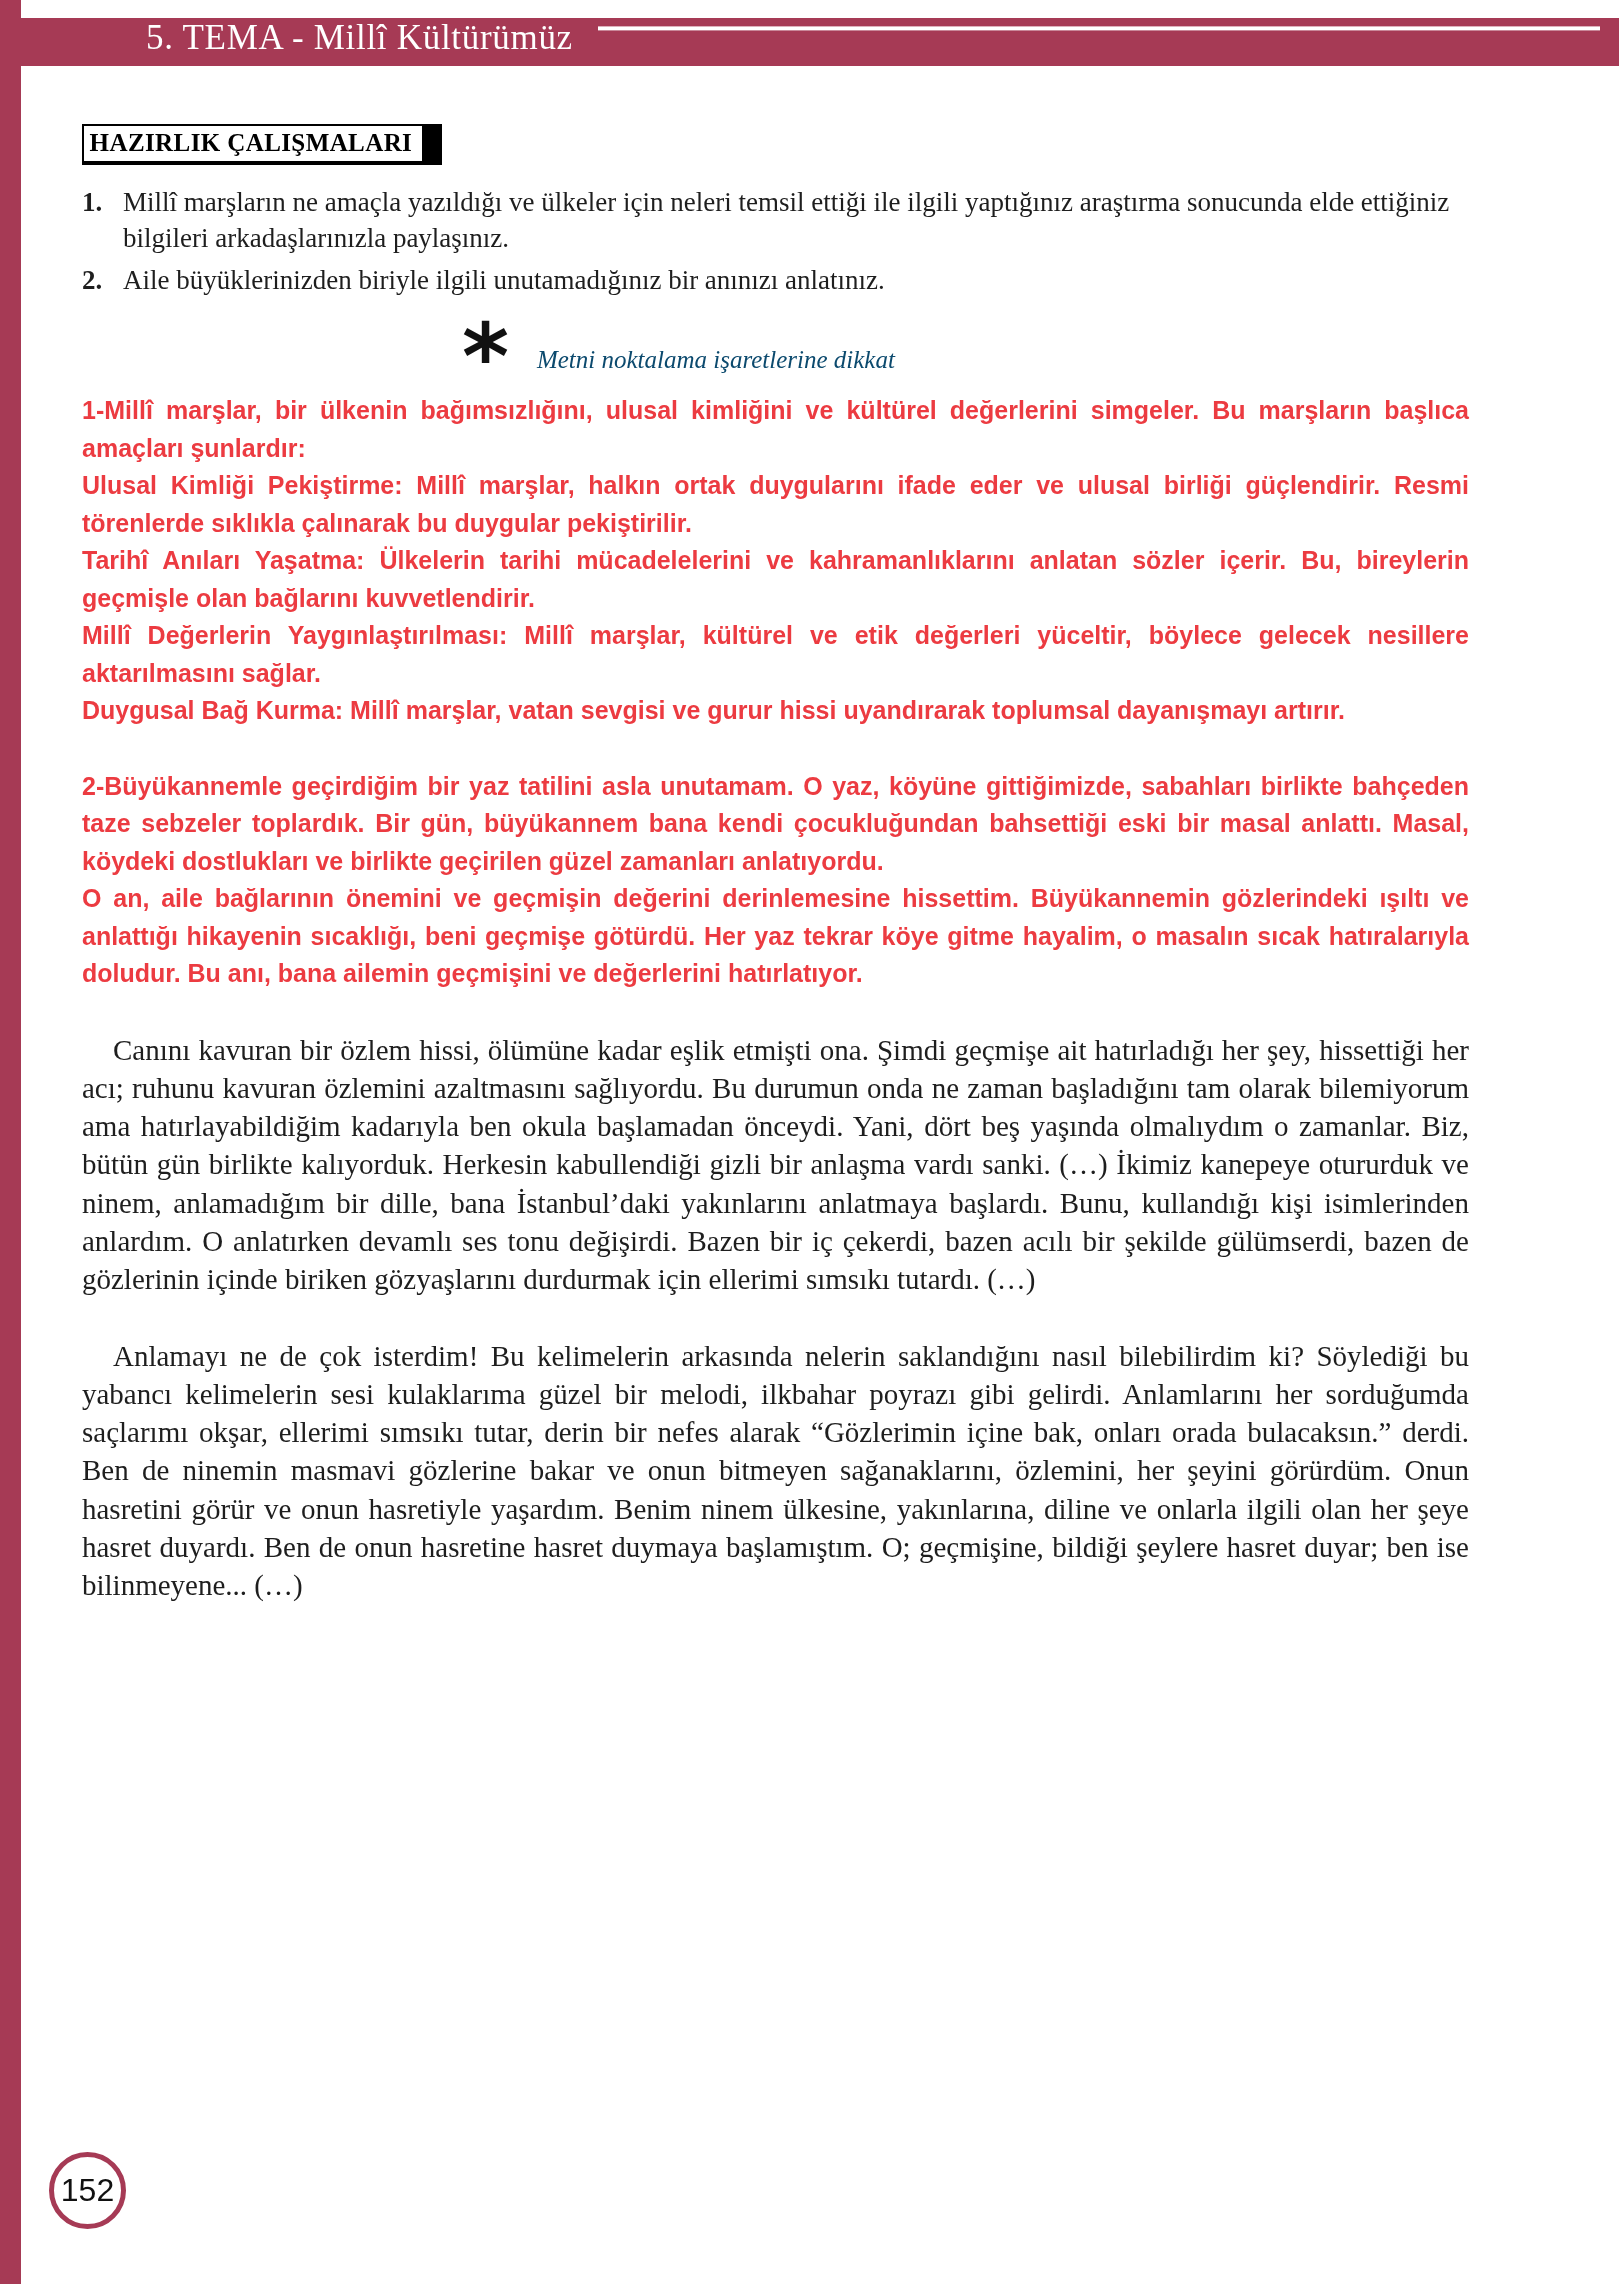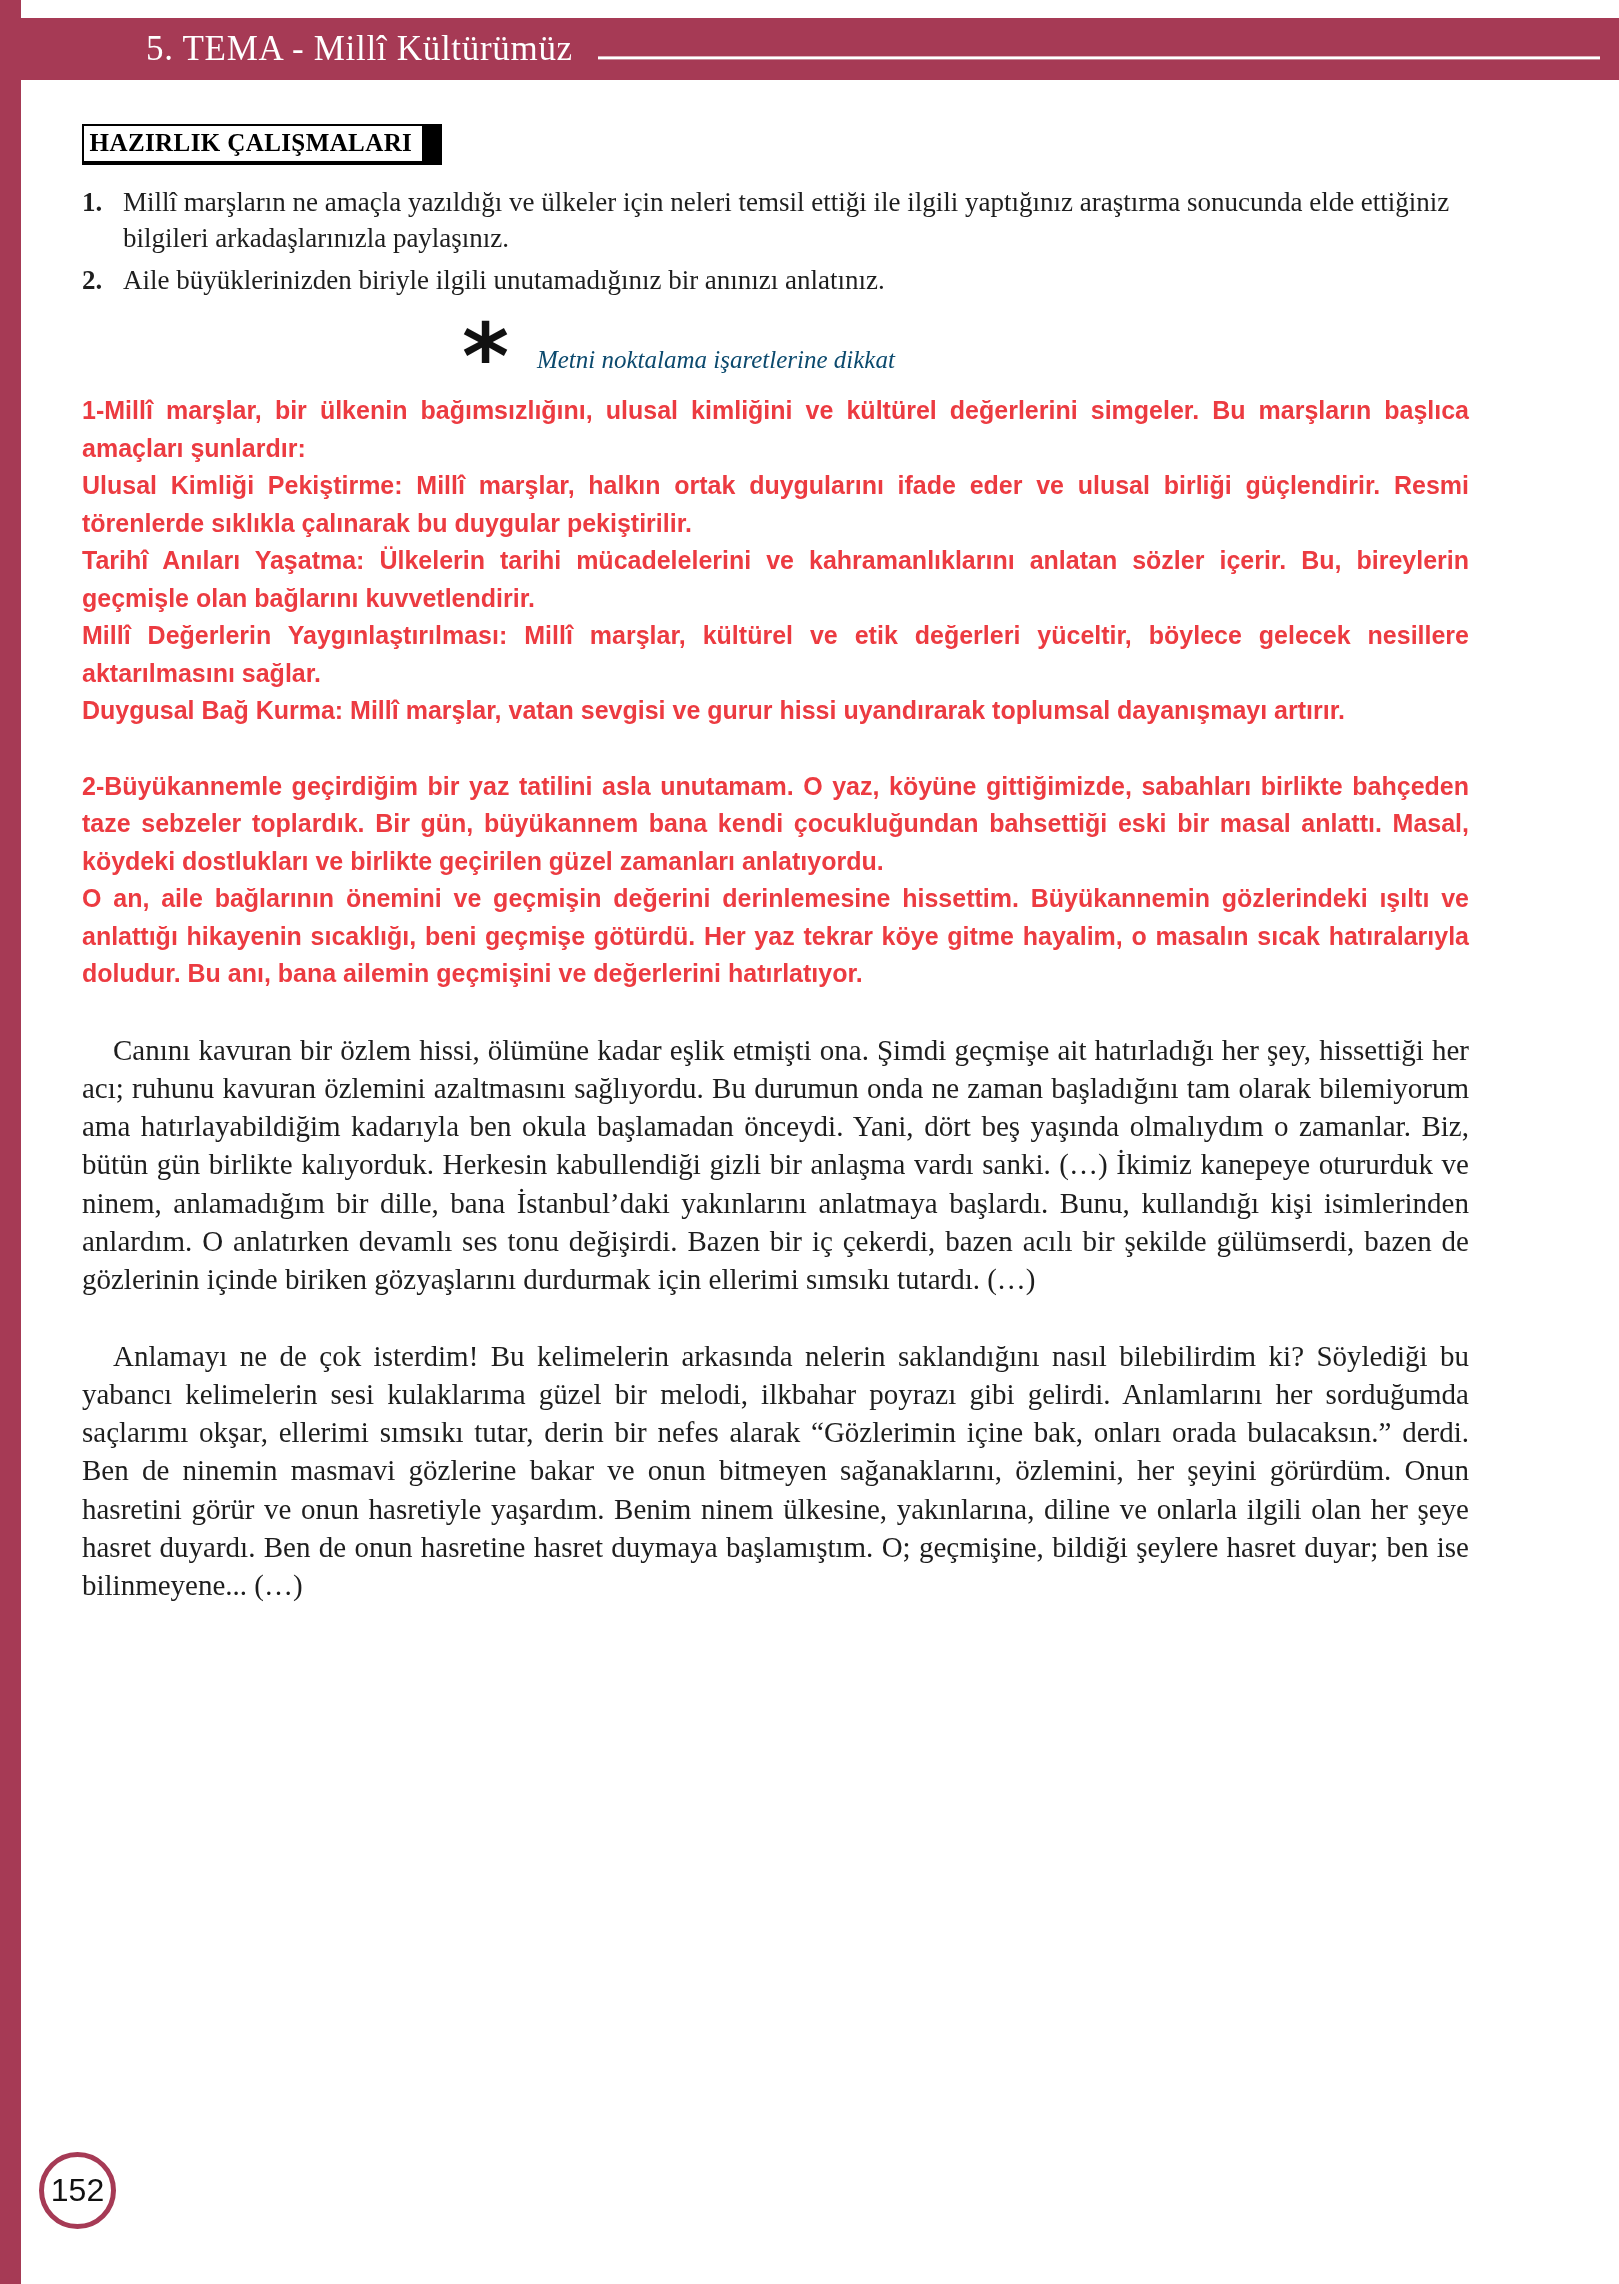--- a/index.html
+++ b/index.html
@@ -19,23 +19,23 @@
     overflow:hidden;
   }
   
   .side-bar{
     position:absolute; left:0; top:0;
     width:21px; height:100%;
     background:var(--maroon);
   }
   
   .top-band{
-    position:absolute; left:21px; right:0; top:18.3px; height:62px;
+    position:absolute; left:21px; right:0; top:18.3px; height:48px;
     background:var(--maroon);
-    display:flex; align-items:center;
+    display:flex; 
   }
   .tema-title{
     margin:0 0 0 125px;
     color:#ffffff;
     font-size:35px;
     font-weight:normal;
     letter-spacing:0.7px;
     white-space:nowrap;
     font-family:"Liberation Serif", serif;
   }
@@ -139,21 +139,21 @@
     margin:41px 0 0 0;
   }
   .read-para{
     margin:38px 0 0 0;
     text-align:justify;
     text-indent:31px;
   }
   
   .page-badge{
     position:absolute;
-    left:39px;
+    left:49px;
     bottom:55px;
     width:77px;
     height:77px;
     border:5.6px solid var(--maroon);
     border-radius:50%;
     background:#ffffff;
     display:flex;
     align-items:center;
     justify-content:center;
     font-family:"Liberation Sans", sans-serif;

